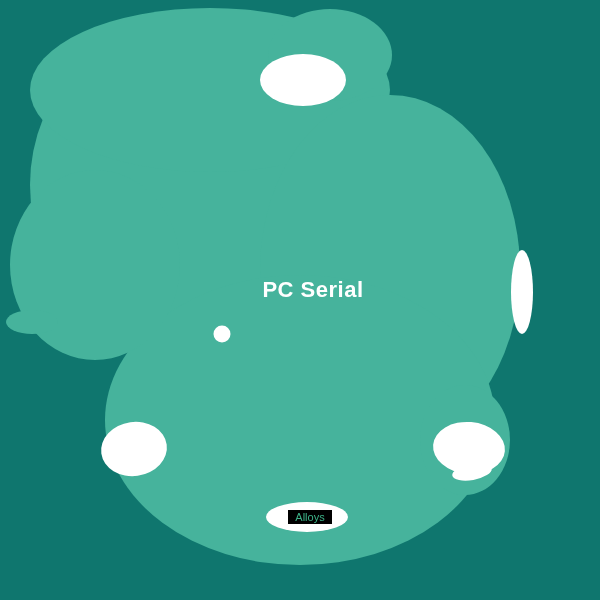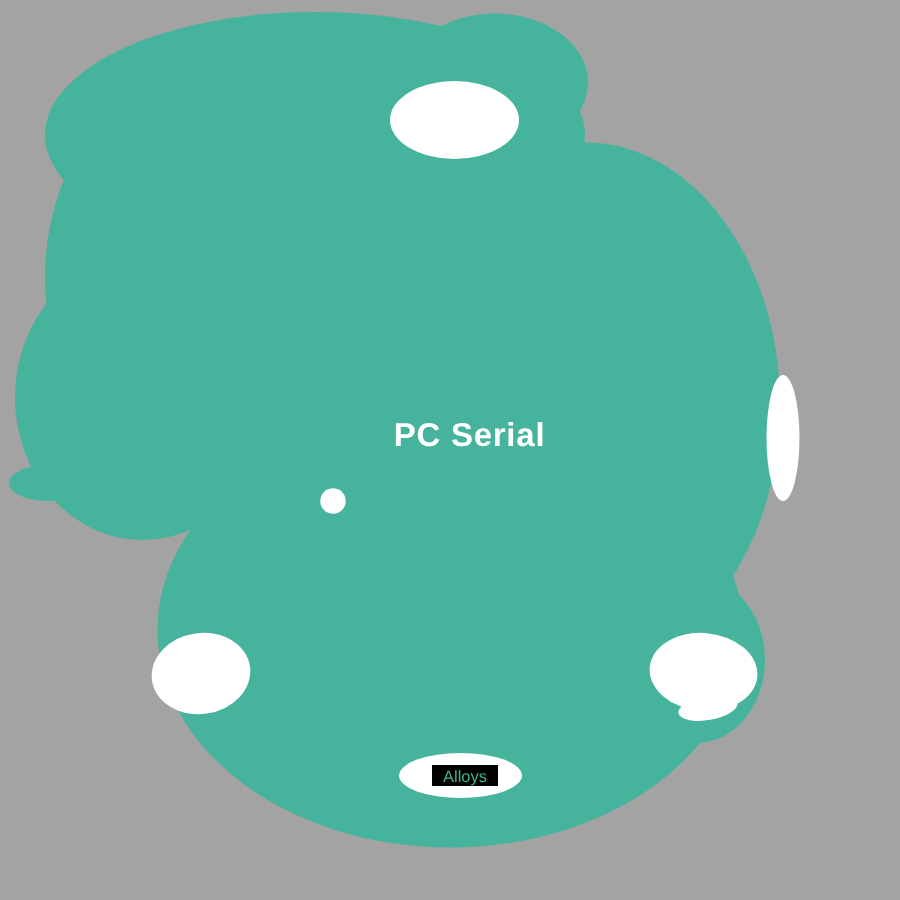--- a/index.html
+++ b/index.html
@@ -8,21 +8,21 @@
     width: 600px;
     height: 600px;
     background: #ffffff;
     overflow: hidden;
     font-family: "Liberation Sans", sans-serif;
   }
   .map-stage {
     position: relative;
     width: 600px;
     height: 600px;
-    background: #a3a3a3;
+    background: #0f766e;
   }
   svg { display: block; }
   text { user-select: none; }
   .primary-label {
     font-family: "Liberation Sans", sans-serif;
     font-weight: bold;
     font-size: 22px;
     letter-spacing: 0.5px;
   }
   .secondary-label {

